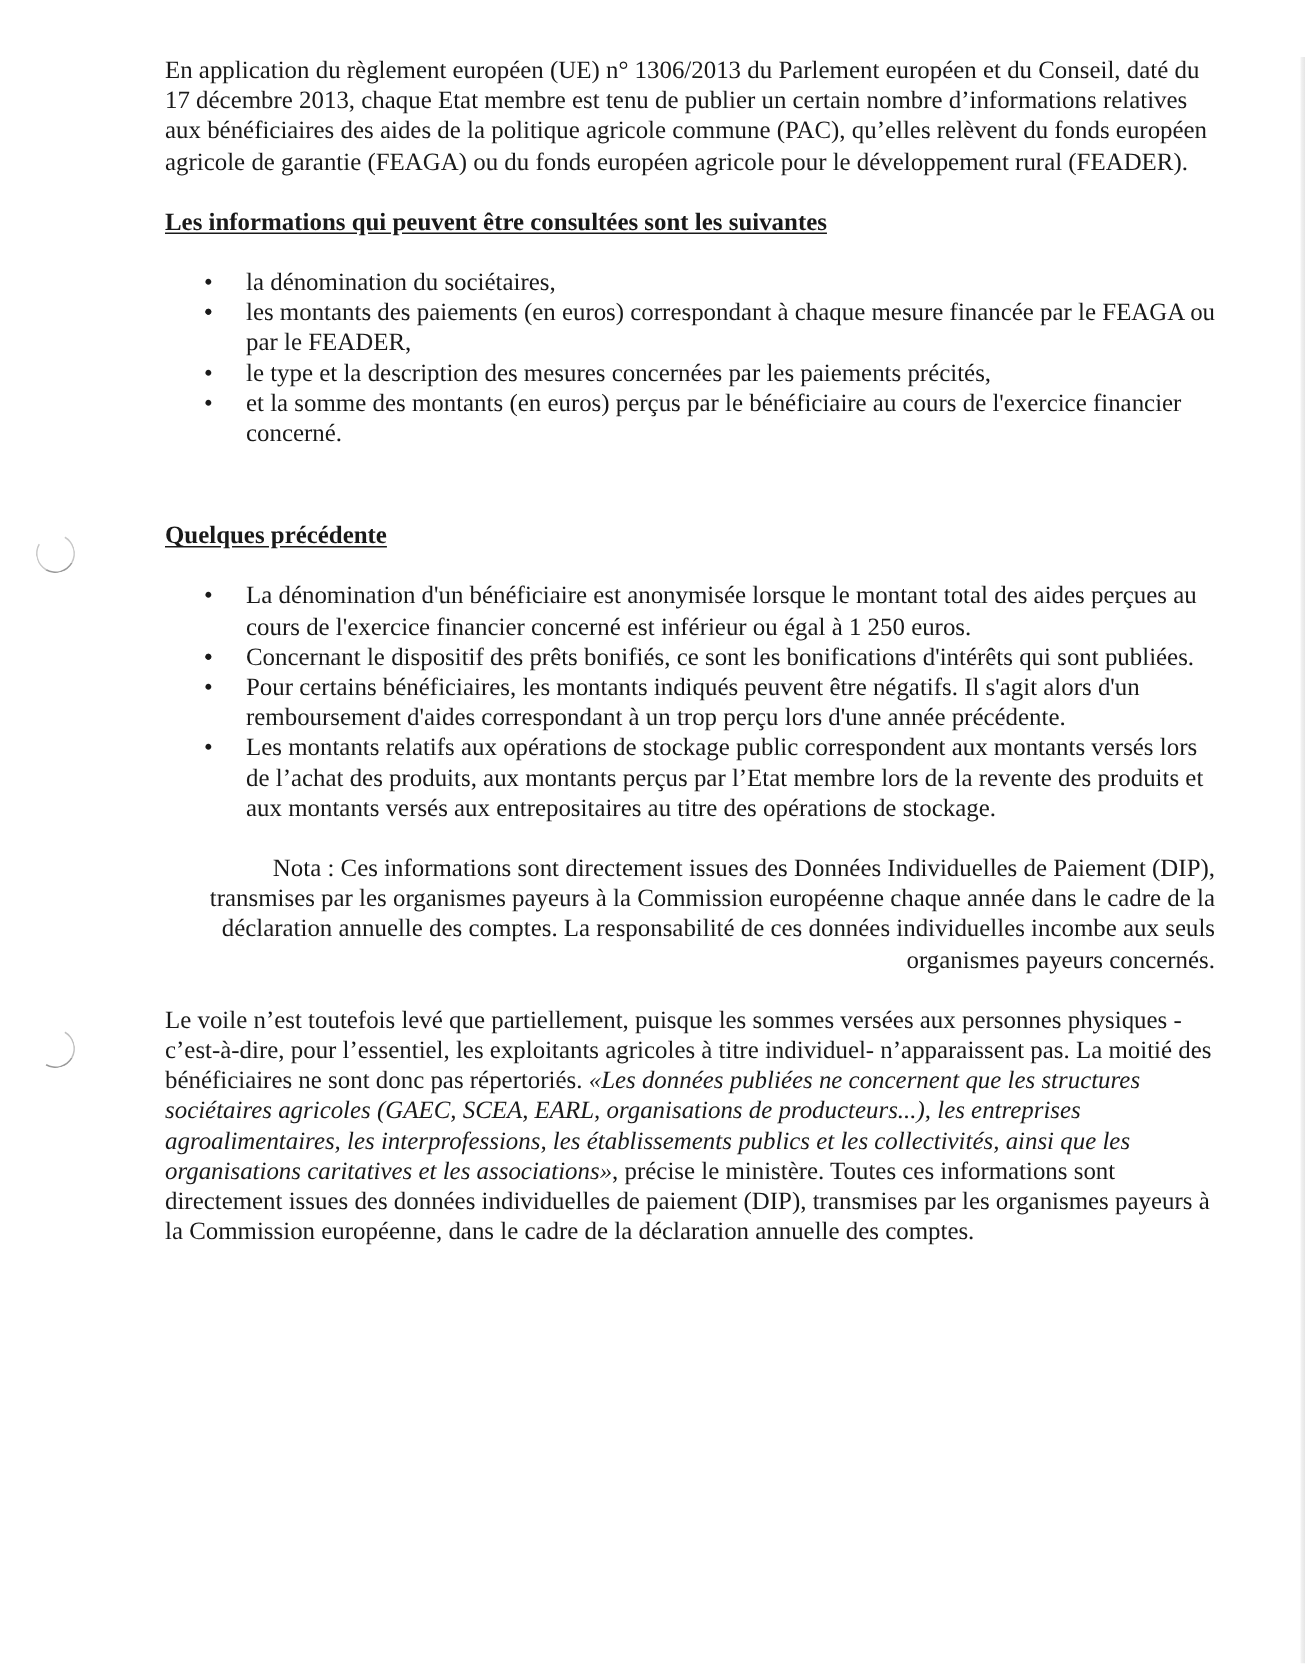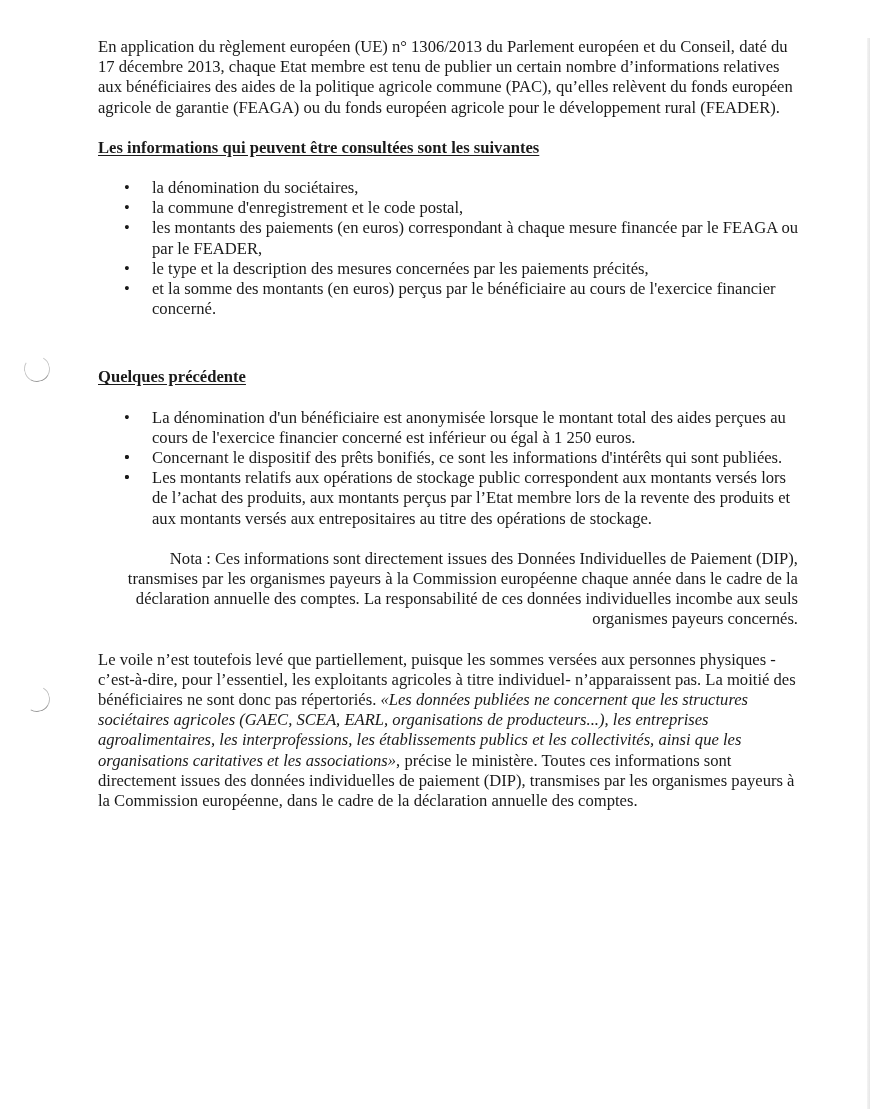--- a/index.html
+++ b/index.html
@@ -34,21 +34,21 @@
       border: 1px solid transparent;
       border-bottom-color: #9a9a9a;
       border-left-color: #c8c8c8;
       border-right-color: #c8c8c8;
       transform: rotate(-15deg);
     }
     .hole-1 { top: 356px; }
     .hole-2 { top: 686px; border-left-color: transparent; border-right-color: #c0c0c0; }
     .content {
       position: absolute;
-      left: 98px;
+      left: 110px;
       top: 37px;
       width: 700px;
     }
     p {
       margin: 0;
     }
     .para-intro { margin-bottom: 20px; }
     .heading {
       font-weight: bold;
       text-decoration: underline;
@@ -83,33 +83,33 @@
 <div class="hole hole-2"></div>
 
 <div class="content">
 
   <p class="para-intro">En application du règlement européen (UE) n° 1306/2013 du Parlement européen et du Conseil, daté du 17 décembre 2013, chaque Etat membre est tenu de publier un certain nombre d’informations relatives aux bénéficiaires des aides de la politique agricole commune (PAC), qu’elles relèvent du fonds européen agricole de garantie (FEAGA) ou du fonds européen agricole pour le développement rural (FEADER).</p>
 
   <p class="heading heading-1">Les informations qui peuvent être consultées sont les suivantes</p>
 
   <ul class="list-1">
     <li><span class="bullet">•</span><span>la dénomination du sociétaires,</span></li>
-    <li><span class="bullet">•</span><span>la commune d'enregistrement et le code postal,</span></li>
+    <li><span class="bullet">•</span></li>
     <li><span class="bullet">•</span><span>les montants des paiements (en euros) correspondant à chaque mesure financée par le FEAGA ou par le FEADER,</span></li>
     <li><span class="bullet">•</span><span>le type et la description des mesures concernées par les paiements précités,</span></li>
     <li><span class="bullet">•</span><span>et la somme des montants (en euros) perçus par le bénéficiaire au cours de l'exercice financier concerné.</span></li>
   </ul>
 
   <p class="heading heading-2">Quelques précédente</p>
 
   <ul class="list-2">
     <li><span class="bullet">•</span><span>La dénomination d'un bénéficiaire est anonymisée lorsque le montant total des aides perçues au cours de l'exercice financier concerné est inférieur ou égal à 1 250 euros.</span></li>
     <li><span class="bullet">•</span></li>
-    <li><span class="bullet">•</span><span>Concernant le dispositif des prêts bonifiés, ce sont les informations d'intérêts qui sont publiées.</span></li>
-    <li><span class="bullet">•</span></li>
+    <li><span class="bullet">•</span><span>Concernant le dispositif des prêts bonifiés, ce sont les bonifications d'intérêts qui sont publiées.</span></li>
+    <li><span class="bullet">•</span><span>Pour certains bénéficiaires, les montants indiqués peuvent être négatifs. Il s'agit alors d'un remboursement d'aides correspondant à un trop perçu lors d'une année précédente.</span></li>
     <li><span class="bullet">•</span><span>Les montants relatifs aux opérations de stockage public correspondent aux montants versés lors de l’achat des produits, aux montants perçus par l’Etat membre lors de la revente des produits et aux montants versés aux entrepositaires au titre des opérations de stockage.</span></li>
   </ul>
 
   <p class="para-nota">Nota : Ces informations sont directement issues des Données Individuelles de Paiement (DIP), transmises par les organismes payeurs à la Commission européenne chaque année dans le cadre de la déclaration annuelle des comptes. La responsabilité de ces données individuelles incombe aux seuls organismes payeurs concernés.</p>
 
   <p class="para-closing"><span>Le voile n’est toutefois levé que partiellement, puisque les sommes versées aux personnes physiques -c’est-à-dire, pour l’essentiel, les exploitants agricoles à titre individuel- n’apparaissent pas. La moitié des bénéficiaires ne sont donc pas répertoriés. </span><em>«Les données publiées ne concernent que les structures sociétaires agricoles (GAEC, SCEA, EARL, organisations de producteurs...), les entreprises agroalimentaires, les interprofessions, les établissements publics et les collectivités, ainsi que les organisations caritatives et les associations»</em><span>, précise le ministère. Toutes ces informations sont directement issues des données individuelles de paiement (DIP), transmises par les organismes payeurs à la Commission européenne, dans le cadre de la déclaration annuelle des comptes.</span></p>
 
 </div>
 
 </body></html>

